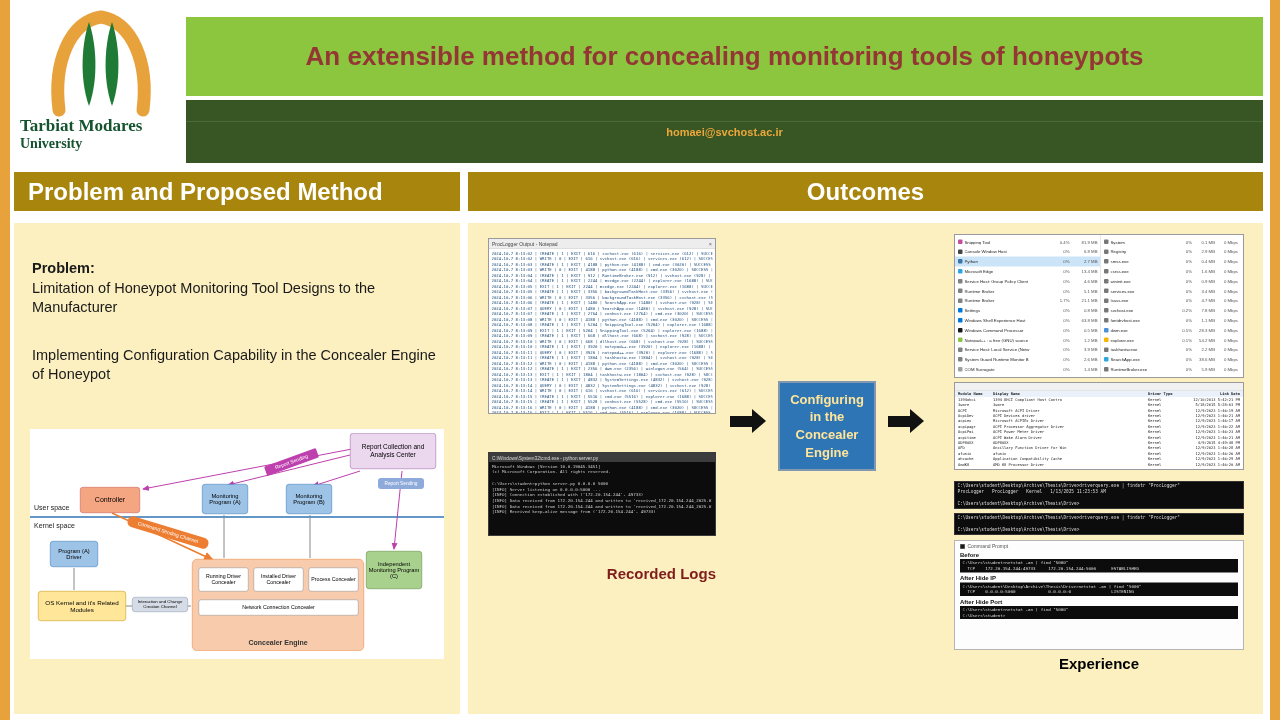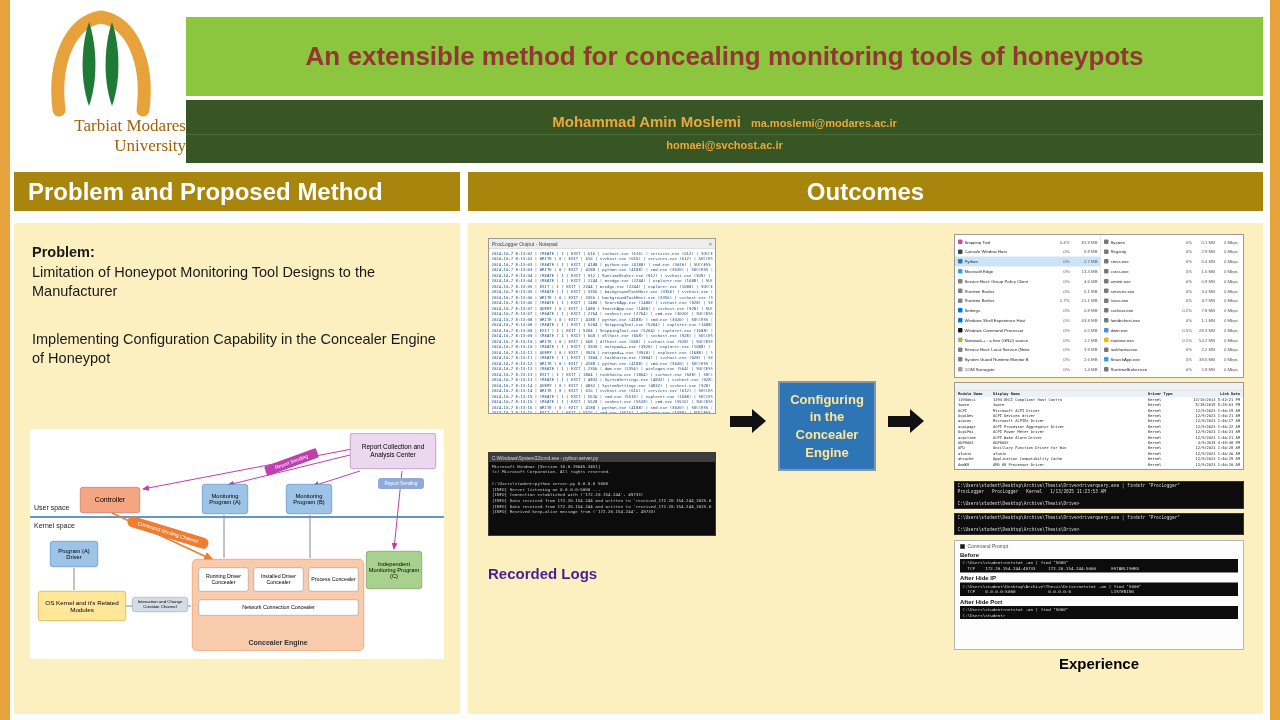--- a/index.html
+++ b/index.html
@@ -5,23 +5,23 @@
   * { margin:0; padding:0; box-sizing:border-box; }
   html,body { width:1280px; height:720px; }
   body { font-family:"Liberation Sans", sans-serif; background:#ffffff; position:relative; overflow:hidden; }
 
   .edge { position:absolute; top:0; width:10px; height:720px; background:#E8A23C; }
   .edge-left { left:0; } .edge-right { right:0; }
 
   
   .logo { position:absolute; left:14px; top:4px; width:172px; height:166px; background:#fff; }
   .logo svg { position:absolute; left:28px; top:2px; }
-  .logo-text { position:absolute; left:6px; top:112px; width:166px; text-align:right;
-               font-family:"Liberation Serif", serif; font-weight:normal; color:#a16207; line-height:1.15; }
-  .logo-l1 { font-size:17px; } .logo-l2 { font-size:17px; }
+  .logo-text { position:absolute; left:6px; top:112px; width:166px; text-align:left;
+               font-family:"Liberation Serif", serif; font-weight:bold; color:#14532d; line-height:1.15; }
+  .logo-l1 { font-size:17px; } .logo-l2 { font-size:14px; }
 
   
   .title-banner { position:absolute; left:186px; top:17px; width:1077px; height:79px; background:#8CC63F;
                   display:flex; align-items:center; justify-content:center; }
   .title-banner h1 { color:#943634; font-size:26px; font-weight:bold; }
   .author-banner { position:absolute; left:186px; top:100px; width:1077px; height:63px; background:#375623;
                    display:flex; flex-direction:column; justify-content:center; }
   .author-row { display:flex; align-items:baseline; justify-content:center; gap:10px; color:#EDA73C; padding:4px 0; }
   .author-row.second { border-top:1px solid #4a6b33; }
   .author-name { font-size:15px; font-weight:bold; }
@@ -31,21 +31,21 @@
   .sec { position:absolute; top:172px; height:39px; background:#A8860D; color:#fff; font-weight:bold;
          font-size:24px; display:flex; align-items:center; }
   .sec-left { left:14px; width:446px; padding-left:14px; }
   .sec-right { left:468px; width:795px; justify-content:center; }
 
   
   .panel { position:absolute; top:223px; height:491px; background:#FCEFC0; }
   .panel-left { left:14px; width:446px; }
   .panel-right { left:468px; width:795px; }
 
-  .left-text { position:absolute; left:18px; top:20px; width:404px; color:#1a1a1a; font-size:14.5px; line-height:1.35; }
+  .left-text { position:absolute; left:18px; top:36px; width:404px; color:#1a1a1a; font-size:14.5px; line-height:1.35; }
   .pt-label { font-weight:bold; }
   .pt-gap { height:28px; }
 
   
   .diagram { position:absolute; left:16px; top:206px; width:414px; height:230px; background:#ffffff; overflow:hidden; }
   .diagram-inner { position:relative; width:828px; height:460px; transform:scale(.5); transform-origin:0 0; }
   .dbox { position:absolute; display:flex; align-items:center; justify-content:center; text-align:center;
           border-radius:6px; border:1.5px solid; line-height:1.12; padding:2px; }
   .d-report { left:640px; top:8px; width:172px; height:72px; background:#EBD7EE; border-color:#9B59A6; font-size:13px; }
   .d-repsend-rot { left:468px; top:56px; width:110px; height:20px; background:#BE3FAE; color:#fff; font-size:10px;
@@ -83,22 +83,22 @@
   .lw-body { padding:3px 5px; }
   .log-line { font-family:"DejaVu Sans Mono", monospace; font-size:8px; line-height:11px; white-space:nowrap;
               overflow:hidden; color:#1F4E79; }
 
   .terminal { left:20px; top:229px; width:228px; height:84px; border:1px solid #3a3a3a; background:#0C0C0C; }
   .term-title { height:18px; background:#3C3C3C; color:#ddd; font-size:9.5px; display:flex; align-items:center; padding:0 6px; }
   .term-body { padding:3px 6px; }
   .term-line { font-family:"DejaVu Sans Mono", monospace; font-size:8.4px; line-height:11.4px; white-space:pre;
                overflow:hidden; color:#CCCCCC; }
 
-  .recorded-label { position:absolute; left:20px; top:342px; width:228px; text-align:left;
-                    font-size:15px; font-weight:bold; color:#4c1d95; }
+  .recorded-label { position:absolute; left:20px; top:342px; width:228px; text-align:right;
+                    font-size:15px; font-weight:bold; color:#7f1d1d; }
   .concealing-label { position:absolute; left:486px; top:432px; width:290px; text-align:center;
                       font-size:15px; font-weight:bold; color:#000; }
 
   .arrow { position:absolute; top:193px; }
   .arrow-bar { width:22px; height:11px; background:#111; }
   .arrow-head { position:absolute; left:22px; top:-7px; width:0; height:0;
                 border-left:14px solid #111; border-top:12.5px solid transparent; border-bottom:12.5px solid transparent; }
   .arrow-1 { left:262px; } .arrow-2 { left:420px; }
 
   .config-box { position:absolute; left:310px; top:158px; width:98px; height:90px; background:#2E75B6;
@@ -159,24 +159,20 @@
       <div class="logo-l1">Tarbiat Modares</div>
       <div class="logo-l2">University</div>
     </div>
   </div>
 
   <div class="title-banner">
     <h1>An extensible method for concealing monitoring tools of honeypots</h1>
   </div>
 
   <div class="author-banner">
-    <div class="author-row">
-      <span class="author-name">Mohammad Amin Moslemi</span>
-      <span class="author-email">ma.moslemi@modares.ac.ir</span>
-    </div>
     <div class="author-row second">
       <span class="author-email">homaei@svchost.ac.ir</span>
     </div>
   </div>
 
   <div class="sec sec-left">Problem and Proposed Method</div>
   <div class="sec sec-right">Outcomes</div>
 
   <div class="panel panel-left">
     <div class="left-text">

